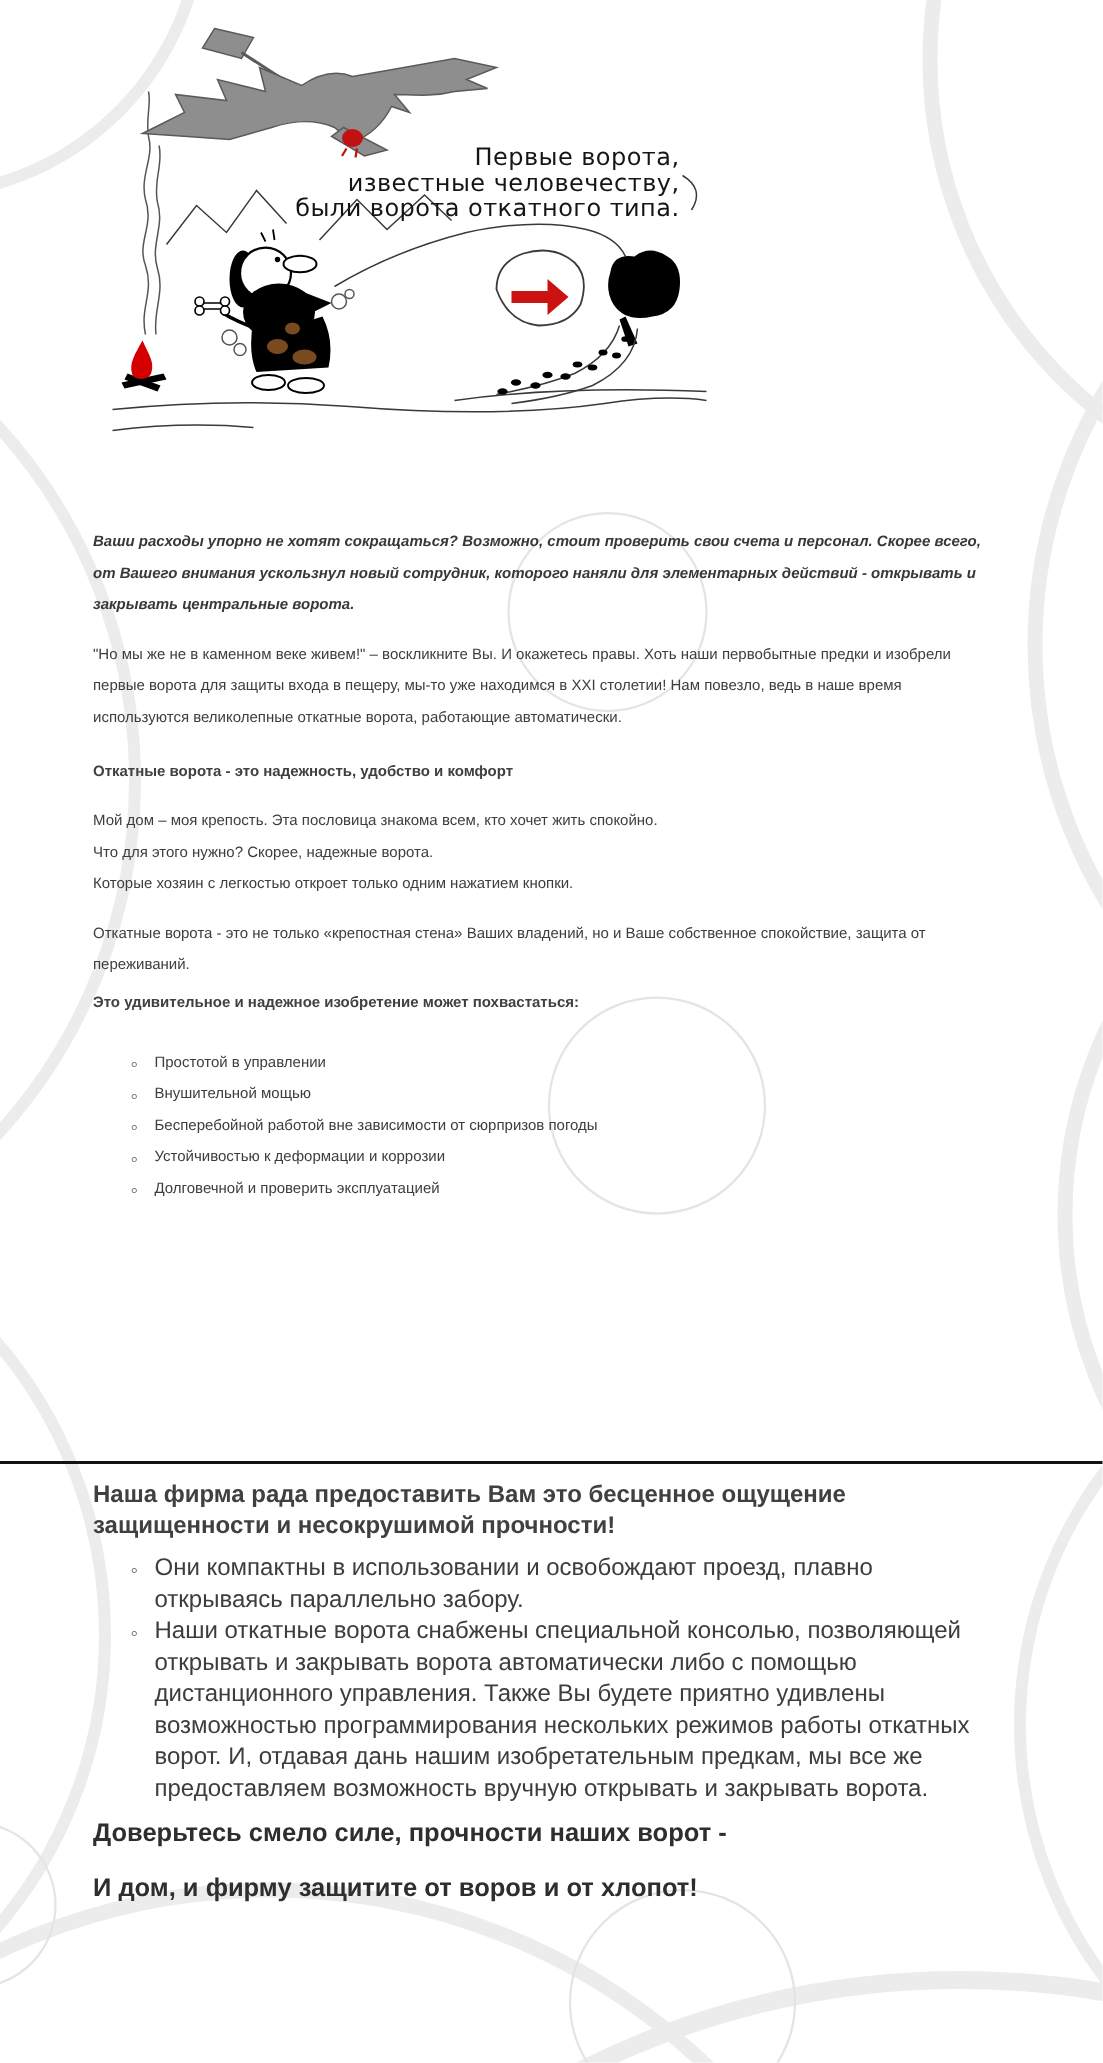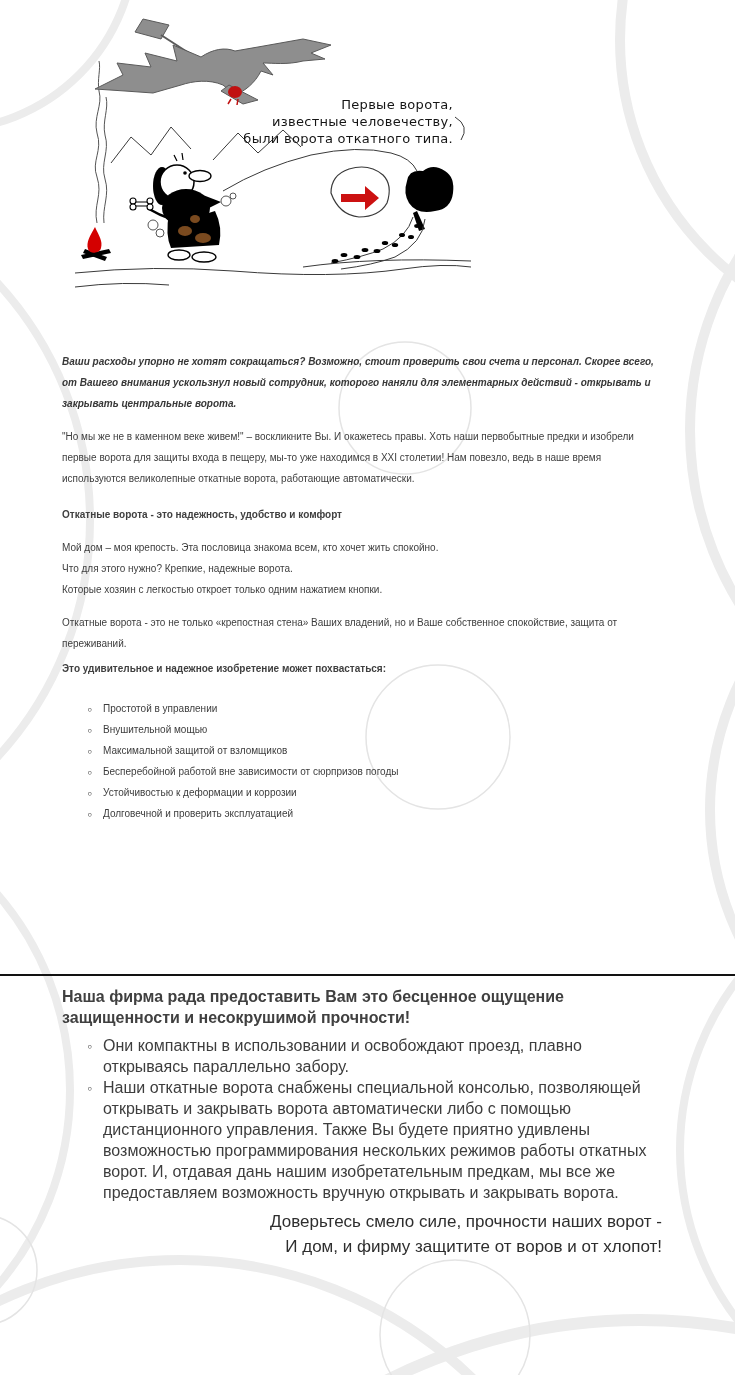--- a/index.html
+++ b/index.html
@@ -6,37 +6,37 @@
   body{
     width:735px;height:1375px;position:relative;background:#ffffff;
     font-family:"Liberation Sans",sans-serif;color:#3d3d3d;overflow:hidden;
   }
   .watermark{position:absolute;left:0;top:0;pointer-events:none}
   
   .cartoon{position:absolute;left:73px;top:5px;width:400px;height:288px}
   .cartoon svg{position:absolute;left:0;top:0}
   .cartoon-caption{
     position:absolute;top:91px;right:20px;text-align:right;
-    font-family:"DejaVu Sans",sans-serif;font-size:13px;line-height:17px;
+    font-family:"DejaVu Sans",sans-serif;font-size:16px;line-height:17px;
     color:#151515;letter-spacing:.3px;white-space:nowrap;
   }
   
   .sectionA{position:absolute;left:62px;top:351px;width:600px;font-size:10px;line-height:21px}
   .sectionB{position:absolute;left:62px;top:986px;width:600px;font-size:16px;line-height:21px}
   .divider{position:absolute;left:0;top:974px;width:735px;height:2px;background:#121212}
   p{margin:0}
   .intro{font-weight:bold;font-style:italic;color:#383838;margin-bottom:12px}
   .h{font-weight:bold;color:#404040}.mb12{margin-bottom:12px}.mb15{margin-bottom:15px}
   .mb16{margin-bottom:4px}.mb17{margin-bottom:7px}.mb19{margin-bottom:19px}
   ul{list-style:none;margin:0;padding:0 0 0 41px}
   li{position:relative;margin:0}
   li::before{content:"◦";position:absolute;left:-16px;top:1px;color:#5c5c5c;font-size:14px}
-  .cta{font-weight:normal;text-align:right;font-size:17px;line-height:21px;color:#2e2e2e}
+  .cta{font-weight:bold;text-align:left;font-size:17px;line-height:21px;color:#2e2e2e}
   .cta1{margin-top:8px}
-  .cta2{margin-top:4px}
+  .cta2{margin-top:16px}
 </style>
 </head>
 <body>
 
 <svg class="watermark" width="735" height="1375" viewBox="0 0 735 1375">
   <g fill="none" stroke="#ececec">
     <circle cx="-55" cy="-60" r="190" stroke-width="8"></circle>
     <circle cx="920" cy="40" r="300" stroke-width="10"></circle>
     <circle cx="1020" cy="430" r="330" stroke-width="10"></circle>
     <circle cx="1000" cy="810" r="290" stroke-width="10"></circle>
@@ -150,29 +150,28 @@
     <div>были ворота откатного типа.</div>
   </div>
 </div>
 
 <div class="sectionA">
   <p class="intro">Ваши расходы упорно не хотят сокращаться? Возможно, стоит проверить свои счета и персонал. Скорее всего, от Вашего внимания ускользнул новый сотрудник, которого наняли для элементарных действий - открывать и закрывать центральные ворота.</p>
   <p class="mb15">"Но мы же не в каменном веке живем!" – воскликните Вы. И окажетесь правы. Хоть наши первобытные предки и изобрели первые ворота для защиты входа в пещеру, мы-то уже находимся в XXI столетии! Нам повезло, ведь в наше время используются великолепные откатные ворота, работающие автоматически.</p>
   <p class="h mb12">Откатные ворота - это надежность, удобство и комфорт</p>
   <div class="mb12">
     <p>Мой дом – моя крепость. Эта пословица знакома всем, кто хочет жить спокойно.</p>
-    <p>Что для этого нужно? Крепкие, надежные ворота.</p>
+    <p>Что для этого нужно? Скорее, надежные ворота.</p>
     <p>Которые хозяин с легкостью откроет только одним нажатием кнопки.</p>
   </div>
   <p class="mb16">Откатные ворота - это не только «крепостная стена» Ваших владений, но и Ваше собственное спокойствие, защита от переживаний.</p>
   <p class="h mb19">Это удивительное и надежное изобретение может похвастаться:</p>
   <ul>
     <li><span>Простотой в управлении</span></li>
     <li><span>Внушительной мощью</span></li>
-    <li><span>Максимальной защитой от взломщиков</span></li>
     <li><span>Бесперебойной работой вне зависимости от сюрпризов погоды</span></li>
     <li><span>Устойчивостью к деформации и коррозии</span></li>
     <li><span>Долговечной и проверить эксплуатацией</span></li>
   </ul>
 </div>
 
 <div class="divider"></div>
 
 <div class="sectionB">
   <p class="h mb17">Наша фирма рада предоставить Вам это бесценное ощущение защищенности и несокрушимой прочности!</p>

